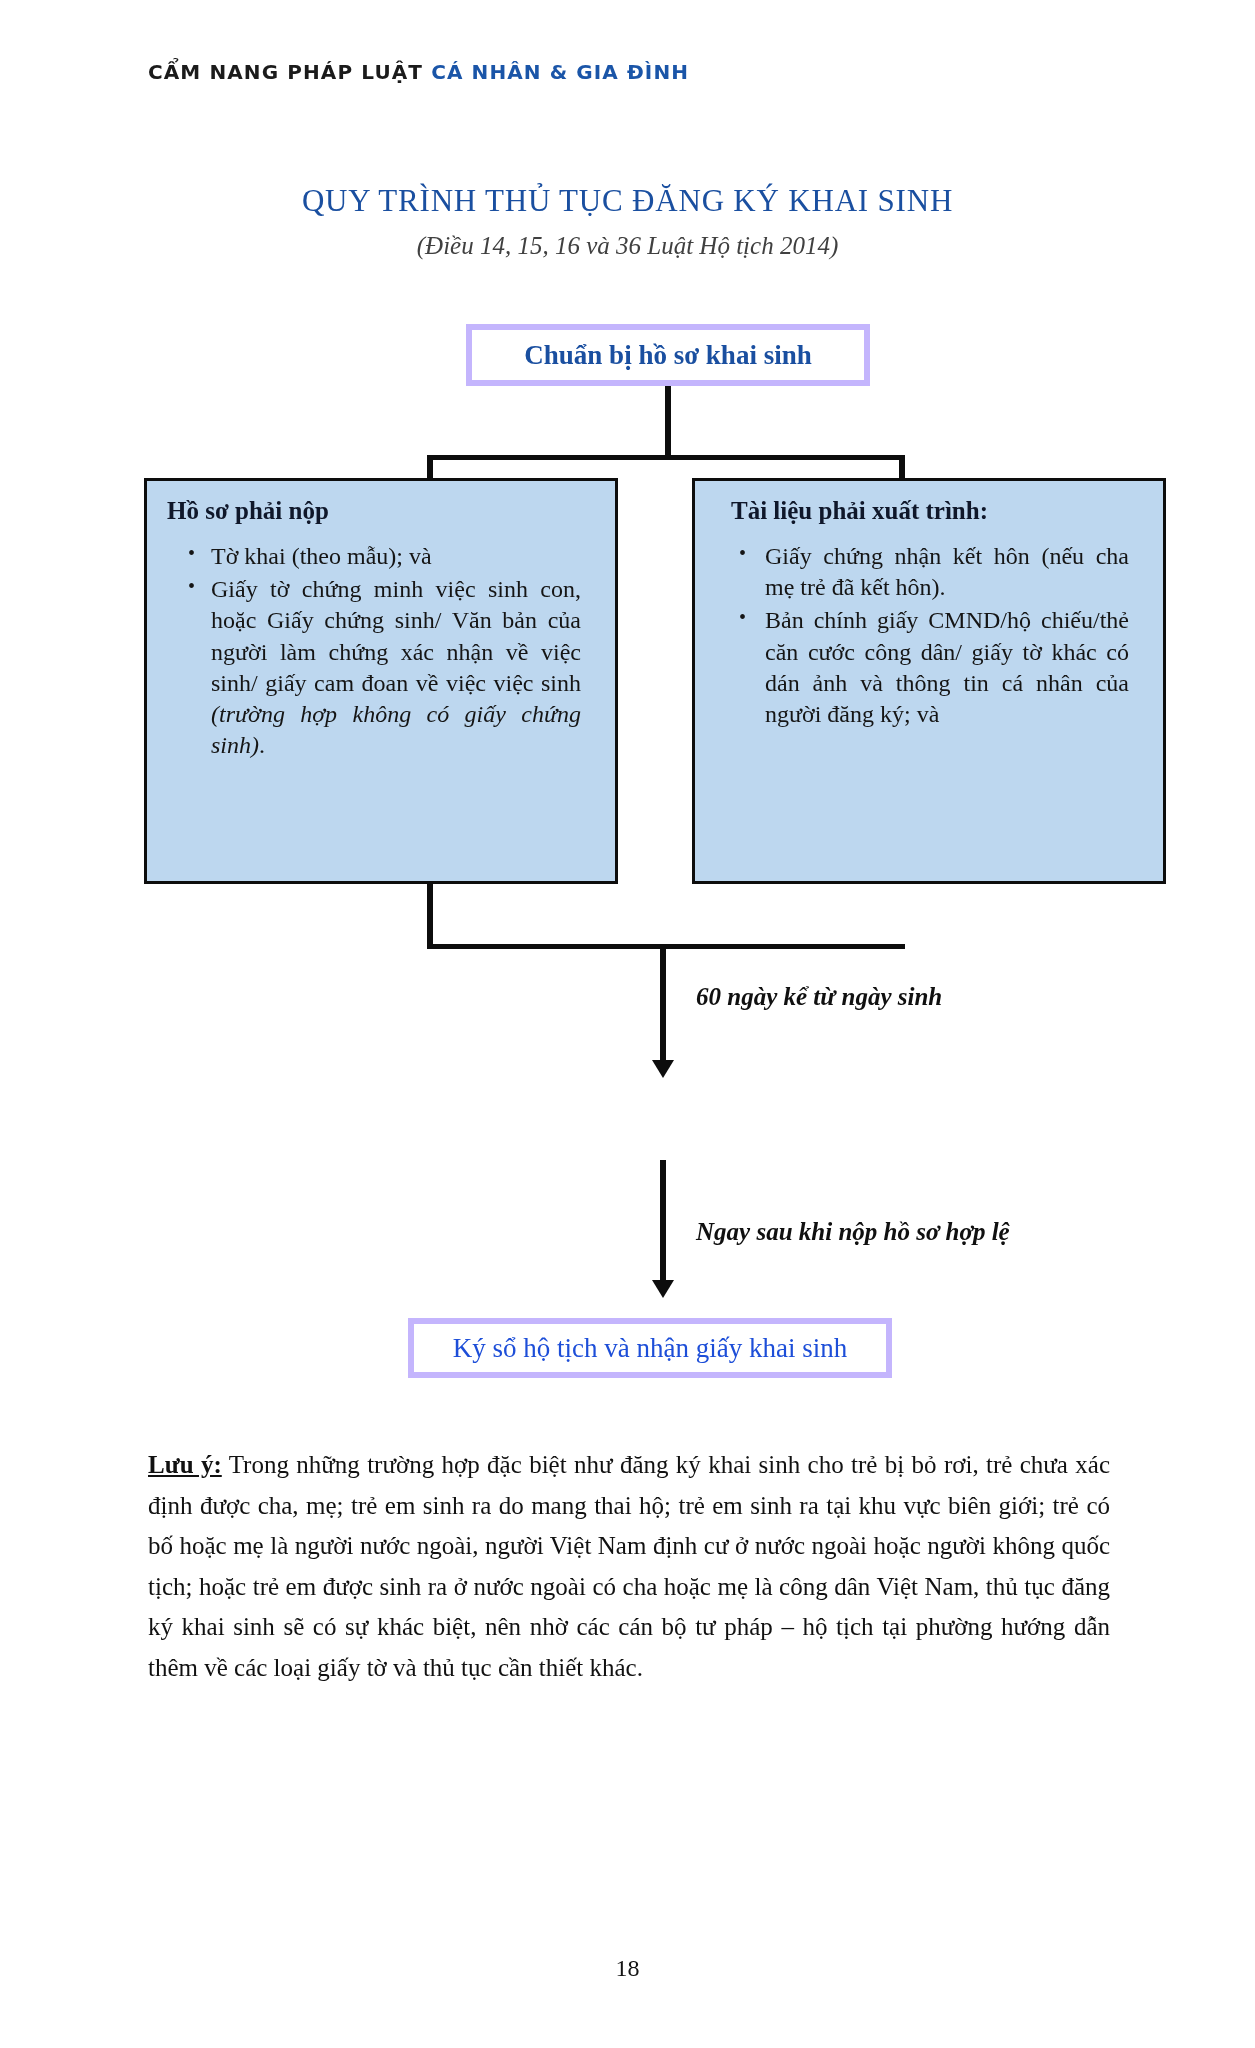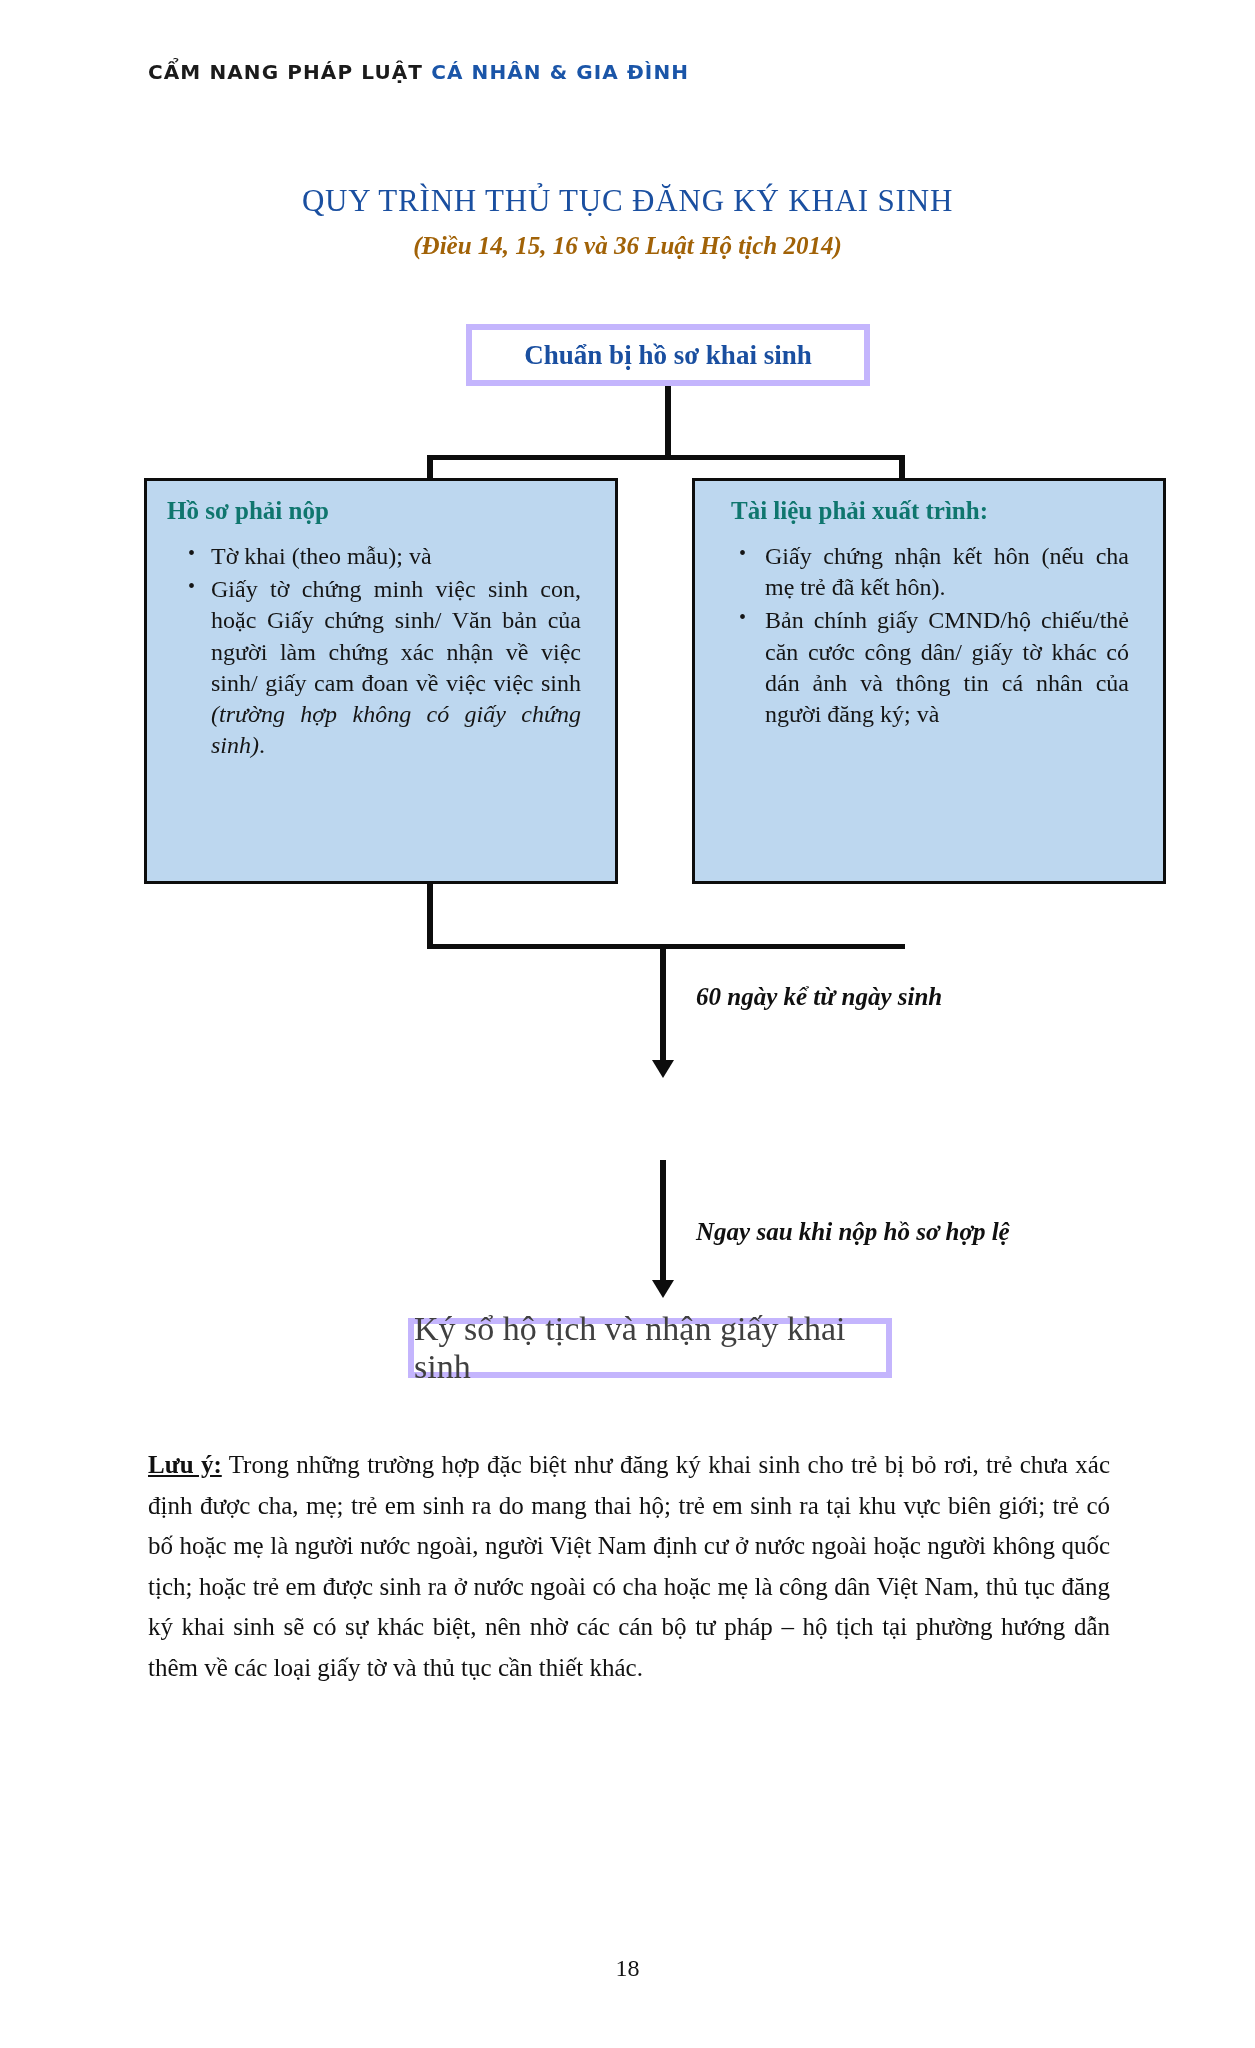--- a/index.html
+++ b/index.html
@@ -44,23 +44,23 @@
     font-weight: normal;
   }
   .doc-subtitle {
     position: absolute;
     left: 0;
     top: 232px;
     width: 1255px;
     text-align: center;
     font-family: "Liberation Serif", serif;
     font-size: 25px;
-    font-weight: bold;
+    font-weight: normal;
     font-style: italic;
-    color: #a16207;
+    color: #404040;
   }
 
   
   .chart { position: absolute; left: 0; top: 0; width: 1255px; height: 1420px; }
 
   .node {
     position: absolute;
     box-sizing: border-box;
     border: 6px solid #c4b5fd;
     background: #ffffff;
@@ -82,21 +82,21 @@
     background: #bdd7ef;
     border: 3px solid #0d0d0d;
     padding: 14px 18px 16px 18px;
   }
   .box-left  { left: 144px; top: 478px; width: 474px; height: 406px; }
   .box-right { left: 692px; top: 478px; width: 474px; height: 406px; }
 
   .blue-heading {
     font-size: 25px;
     font-weight: bold;
-    color: #0f766e;
+    color: #0f172a;
     margin: 2px 0 8px 2px;
   }
   .blue-heading.indent { margin-left: 18px; }
 
   ul.blue-list {
     list-style: none;
     margin: 16px;
     padding: 0;
   }
   ul.blue-list li {
@@ -158,22 +158,22 @@
   }
 
   .node-final {
     left: 408px;
     top: 1318px;
     width: 484px;
     height: 60px;
     display: flex;
     align-items: center;
     justify-content: center;
-    font-size: 34px;
-    color: #404040;
+    font-size: 27px;
+    color: #1d4ed8;
   }
 
   
   .note {
     position: absolute;
     left: 148px;
     top: 1445px;
     width: 962px;
     font-size: 25px;
     line-height: 1.62;

